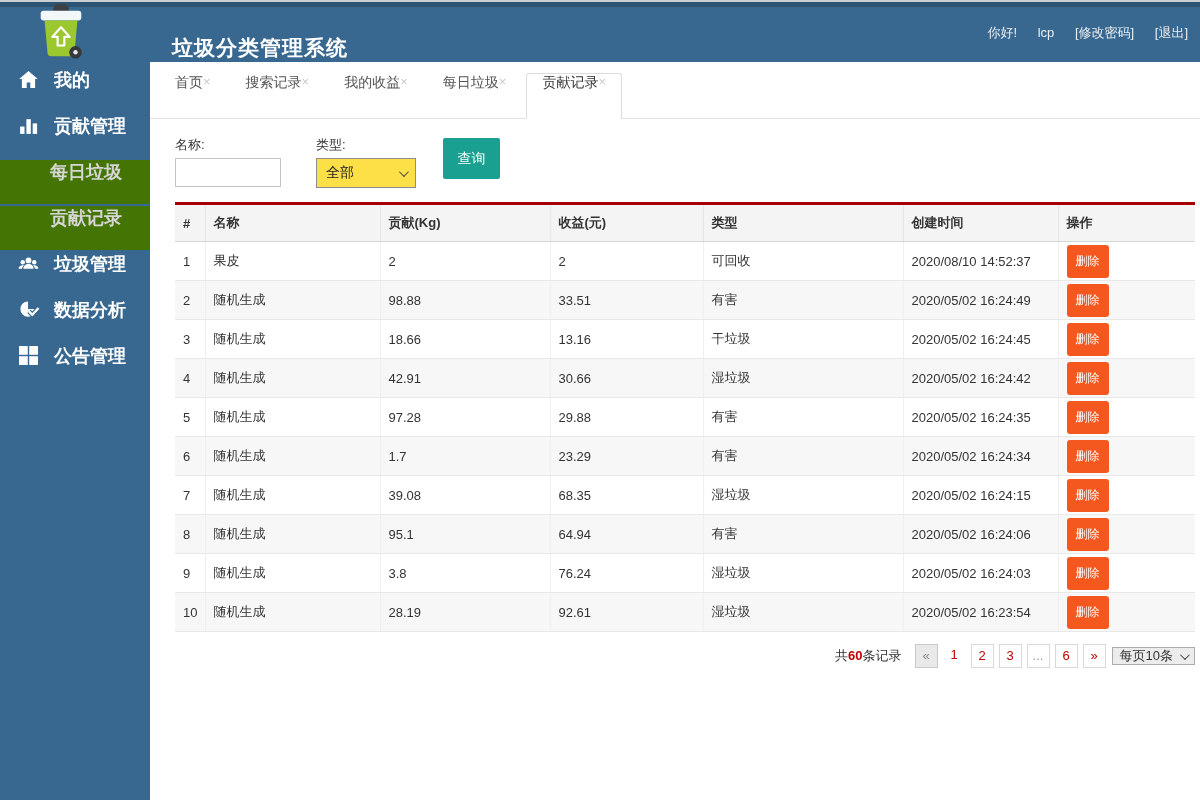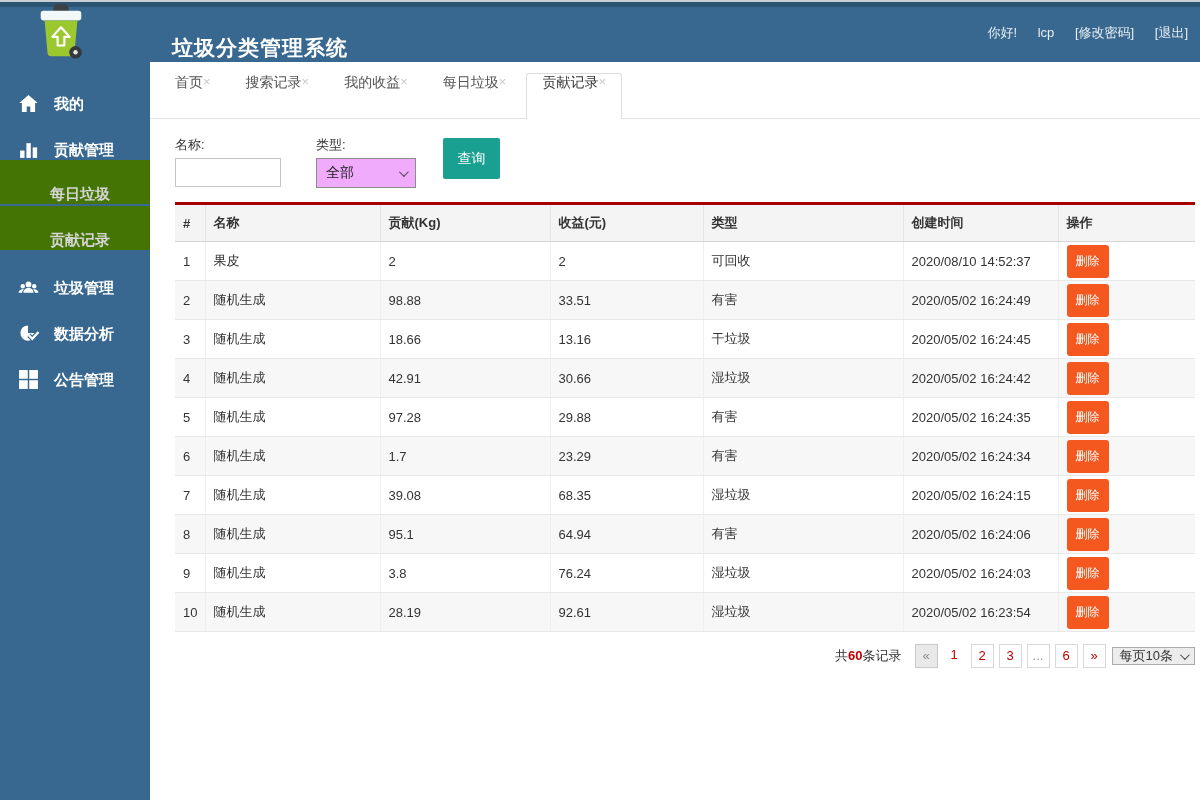--- a/index.html
+++ b/index.html
@@ -17,41 +17,41 @@
   .app-title{position:absolute;left:172px;top:15px;height:46px;line-height:66px;
     color:#fff;font-size:21px;font-weight:bold;letter-spacing:1px;}
   .userbox{position:absolute;right:12px;top:0;height:62px;line-height:66px;
     color:#e9eef2;font-size:13px;}
   .userbox span,.userbox a{margin-left:17px;color:#e9eef2;text-decoration:none;cursor:default;}
   .userbox a{cursor:pointer;}
 
   
   .sidebar{position:absolute;left:0;top:62px;bottom:0;width:150px;background:var(--blue);z-index:2;}
   .nav{padding-top:6px;}
-  .side-item{height:46px;display:flex;align-items:flex-end;padding-left:18px;
-    color:#fff;font-size:15px;font-weight:bold;cursor:pointer;}
+  .side-item{height:46px;display:flex;align-items:flex-start;padding-left:18px;
+    color:#fff;font-size:18px;font-weight:bold;cursor:pointer;}
   .side-item .icon{width:24px;height:22px;margin-right:12px;display:inline-flex;align-items:center;}
   .side-item .icon svg{width:21px;height:21px;overflow:visible;}
   .side-item.sub{background:var(--green);padding-left:50px;color:#d6d6d6;
     border-bottom:2px solid var(--blue);}
 
   
   .main{position:absolute;left:150px;top:62px;right:0;bottom:0;background:#fff;}
   .tabstrip{height:57px;padding:12px 0 0 10px;border-bottom:1px solid #e3e3e3;
     display:flex;align-items:flex-end;}
   .tab{height:44px;display:flex;align-items:flex-start;padding:0 15px;
     font-size:14px;color:#555;cursor:pointer;margin-right:5px;}
   .tab .close{color:#c9c9c9;font-size:13px;cursor:pointer;}
   .tab.active{background:#fff;border:1px solid #ddd;border-bottom:none;
     border-radius:3px 3px 0 0;margin-bottom:-1px;height:46px;color:#333;}
 
   .form-area{display:flex;align-items:flex-start;padding:17px 0 0 25px;}
   .field label{display:block;font-size:13px;color:#333;margin-bottom:4px;}
   .text-input{width:106px;height:29px;border:1px solid #c4c4c4;padding:0 5px;font-size:13px;outline:none;}
-  .select-box{width:100px;height:30px;border:1px solid #8d8d8d;background:#f0abfc;
+  .select-box{width:100px;height:30px;border:1px solid #8d8d8d;background:#fde047;
     font-size:14px;color:#222;display:flex;align-items:center;justify-content:space-between;
     padding:0 9px;cursor:pointer;}
   .chev{width:7px;height:7px;border-right:1.6px solid #444;border-bottom:1.6px solid #444;
     transform:rotate(45deg) translateY(-2px);}
   .gap1{width:35px;} .gap2{width:27px;}
   .search-btn{margin-top:2px;width:57px;height:41px;background:var(--teal);color:#fff;
     border:none;border-radius:2px;font-size:14px;cursor:pointer;font-family:inherit;}
 
   .red-divider{height:3px;background:var(--red-line);margin:14px 5px 0 25px;}
 

